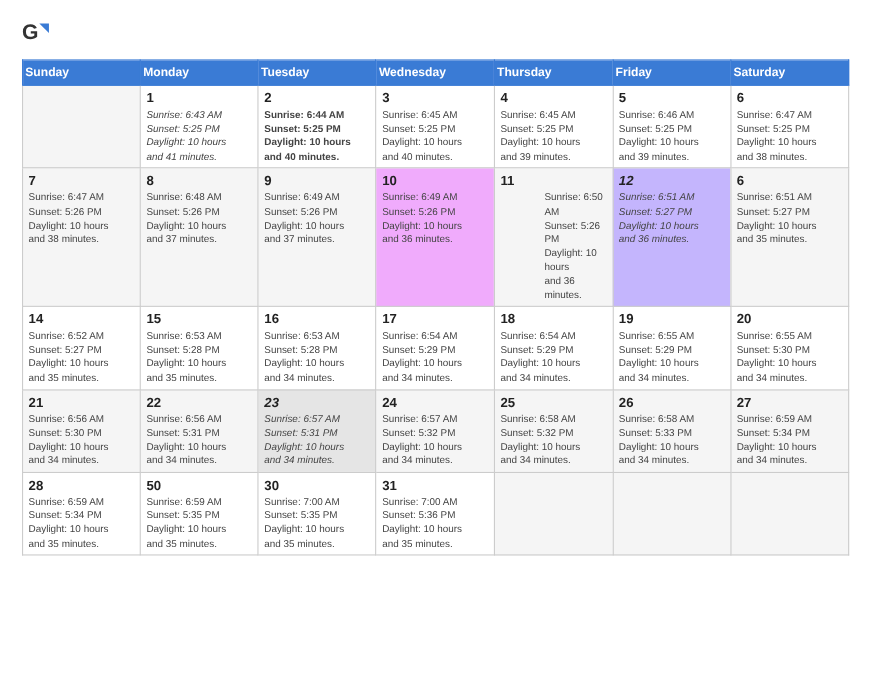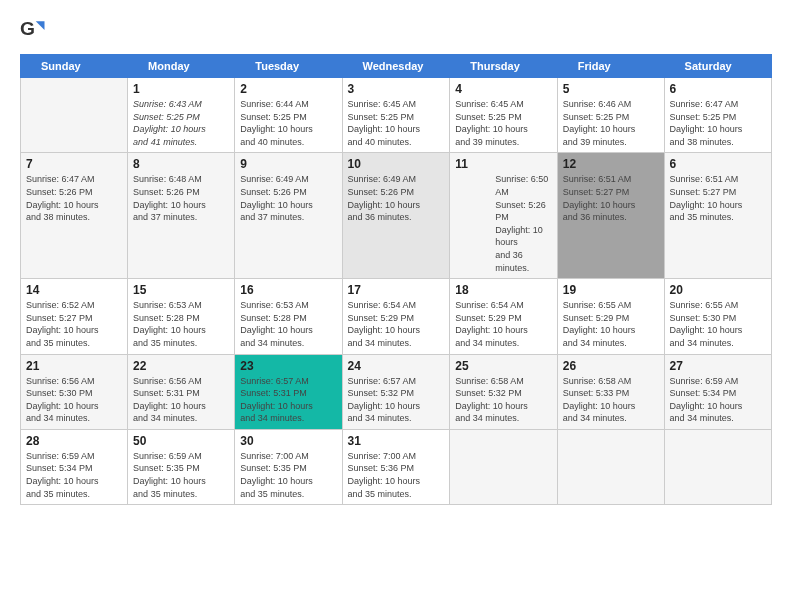--- a/index.html
+++ b/index.html
@@ -59,21 +59,21 @@
     }
     .calendar {
       width: 100%;
       border-collapse: collapse;
       font-size: 9.5px;
     }
     .calendar th {
       background-color: #3a7bd5;
       color: #fff;
       text-align: left;
-      padding: 5px 20px;
+      padding: 5px 2px;
       font-size: 11px;
       font-weight: bold;
       border: 1px solid #3a7bd5;
     }
     .calendar td {
       border: 1px solid #ccc;
       vertical-align: top;
       padding: 4px 5px;
       width: 108px;
       min-height: 72px;
@@ -137,21 +137,21 @@
           <td class="empty-cell"></td>
           <td>
             <div class="day-number">1</div>
             <div class="day-info" style="white-space: pre-line; font-style: italic;">Sunrise: 6:43 AM
 Sunset: 5:25 PM
 Daylight: 10 hours
 and 41 minutes.</div>
           </td>
           <td>
             <div class="day-number">2</div>
-            <div class="day-info" style="white-space: pre-line;">Sunrise: 6:44 AM
+            <div class="day-info" style="white-space: pre-line; font-weight: bold;">Sunrise: 6:44 AM
 Sunset: 5:25 PM
 Daylight: 10 hours
 and 40 minutes.</div>
           </td>
           <td>
             <div class="day-number">3</div>
             <div class="day-info" style="white-space: pre-line;">Sunrise: 6:45 AM
 Sunset: 5:25 PM
 Daylight: 10 hours
 and 40 minutes.</div>
@@ -193,35 +193,35 @@
 Daylight: 10 hours
 and 37 minutes.</div>
           </td>
           <td style="background: rgb(245, 245, 245);">
             <div class="day-number">9</div>
             <div class="day-info" style="white-space: pre-line;">Sunrise: 6:49 AM
 Sunset: 5:26 PM
 Daylight: 10 hours
 and 37 minutes.</div>
           </td>
-          <td style="background: #e5e5e5;">
+          <td style="background: #f0abfc;">
             <div class="day-number">10</div>
             <div class="day-info" style="white-space: pre-line;">Sunrise: 6:49 AM
 Sunset: 5:26 PM
 Daylight: 10 hours
 and 36 minutes.</div>
           </td>
           <td style="background: rgb(245, 245, 245);">
             <div class="day-number">11</div>
             <div class="day-info" style="white-space: pre-line; margin-left: 40px;">Sunrise: 6:50 AM
 Sunset: 5:26 PM
 Daylight: 10 hours
 and 36 minutes.</div>
           </td>
-          <td style="background: #a3a3a3;">
+          <td style="background: #c4b5fd; font-style: italic;">
             <div class="day-number">12</div>
             <div class="day-info" style="white-space: pre-line;">Sunrise: 6:51 AM
 Sunset: 5:27 PM
 Daylight: 10 hours
 and 36 minutes.</div>
           </td>
           <td style="background: rgb(245, 245, 245);">
             <div class="day-number">6</div>
             <div class="day-info" style="white-space: pre-line;">Sunrise: 6:51 AM
 Sunset: 5:27 PM
@@ -288,21 +288,21 @@
 Daylight: 10 hours
 and 34 minutes.</div>
           </td>
           <td style="background: rgb(245, 245, 245);">
             <div class="day-number">22</div>
             <div class="day-info" style="white-space: pre-line;">Sunrise: 6:56 AM
 Sunset: 5:31 PM
 Daylight: 10 hours
 and 34 minutes.</div>
           </td>
-          <td style="background: #14b8a6;">
+          <td style="background: #e5e5e5; font-style: italic;">
             <div class="day-number">23</div>
             <div class="day-info" style="white-space: pre-line;">Sunrise: 6:57 AM
 Sunset: 5:31 PM
 Daylight: 10 hours
 and 34 minutes.</div>
           </td>
           <td style="background: rgb(245, 245, 245);">
             <div class="day-number">24</div>
             <div class="day-info" style="white-space: pre-line;">Sunrise: 6:57 AM
 Sunset: 5:32 PM

